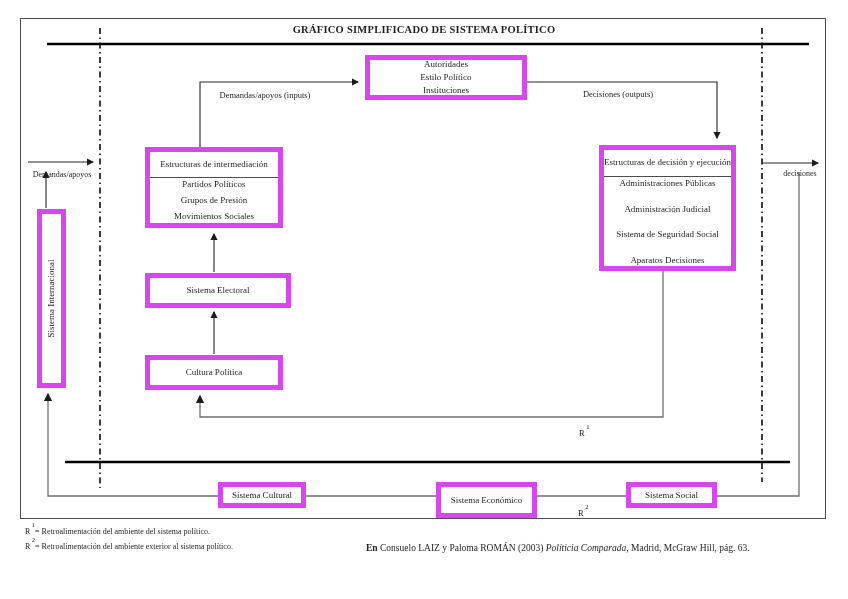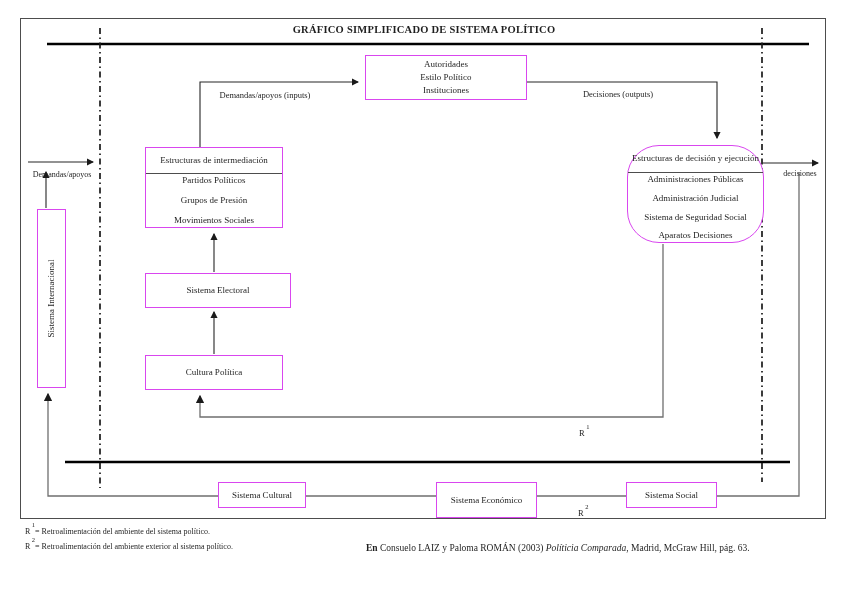--- a/index.html
+++ b/index.html
@@ -3,21 +3,21 @@
 <meta charset="utf-8">
 <style>
   html,body{margin:0;padding:0;background:#fff;}
   #canvas{position:relative;width:848px;height:599px;background:#fff;overflow:hidden;
           font-family:"Liberation Serif",serif;color:#1f1f1f;}
   #wires{position:absolute;left:0;top:0;z-index:1;pointer-events:none;}
   .outer{position:absolute;left:20px;top:18px;width:806px;height:501px;
          border:1px solid #4d4d4d;box-sizing:border-box;z-index:0;background:#fff;}
   .title{position:absolute;left:0;top:24px;width:848px;text-align:center;
          font-size:10.5px;font-weight:bold;letter-spacing:.25px;z-index:3;}
-  .box{position:absolute;background:#fff;border:1px solid #d946ef;box-sizing:border-box;
+  .box{position:absolute;background:#fff;border:5px solid #d946ef;box-sizing:border-box;
        display:flex;align-items:center;justify-content:center;flex-direction:column;
        text-align:center;font-size:9px;line-height:13px;z-index:2;}
   .box .hdr{width:100%;border-bottom:1px solid #4d4d4d;display:flex;align-items:center;
        justify-content:center;font-size:9px;line-height:11.5px;box-sizing:border-box;}
   .box .bdy{width:100%;flex:1;display:flex;flex-direction:column;align-items:center;
        justify-content:space-between;}
   .twopart{padding:0;display:flex;flex-direction:column;align-items:stretch;}
   .rot{transform:rotate(-90deg);white-space:nowrap;font-size:9px;}
   .lbl{position:absolute;font-size:8.5px;text-align:center;z-index:3;white-space:nowrap;margin-top:25px;}
   .small{font-size:8px;}
@@ -72,21 +72,21 @@
       <div>Partidos Políticos</div>
       <div>Grupos de Presión</div>
       <div>Movimientos Sociales</div>
     </div>
   </div>
 
   <div class="box" style="left:145px;top:273px;width:146px;height:35px;">Sistema Electoral</div>
 
   <div class="box" style="left:145px;top:355px;width:138px;height:35px;">Cultura Política</div>
 
-  <div class="box twopart" style="left:627px;top:145px;width:137px;height:98px;border-radius:32px;">
+  <div class="box twopart" style="left:599px;top:145px;width:137px;height:126px;">
     <div class="hdr" style="height:27px;">Estructuras de decisión y ejecución</div>
     <div class="bdy" style="line-height:12.5px;">
       <div>Administraciones Públicas</div>
       <div>Administración Judicial</div>
       <div>Sistema de Seguridad Social</div>
       <div>Aparatos Decisiones</div>
     </div>
   </div>
 
   <div class="box" style="left:37px;top:209px;width:29px;height:179px;">

